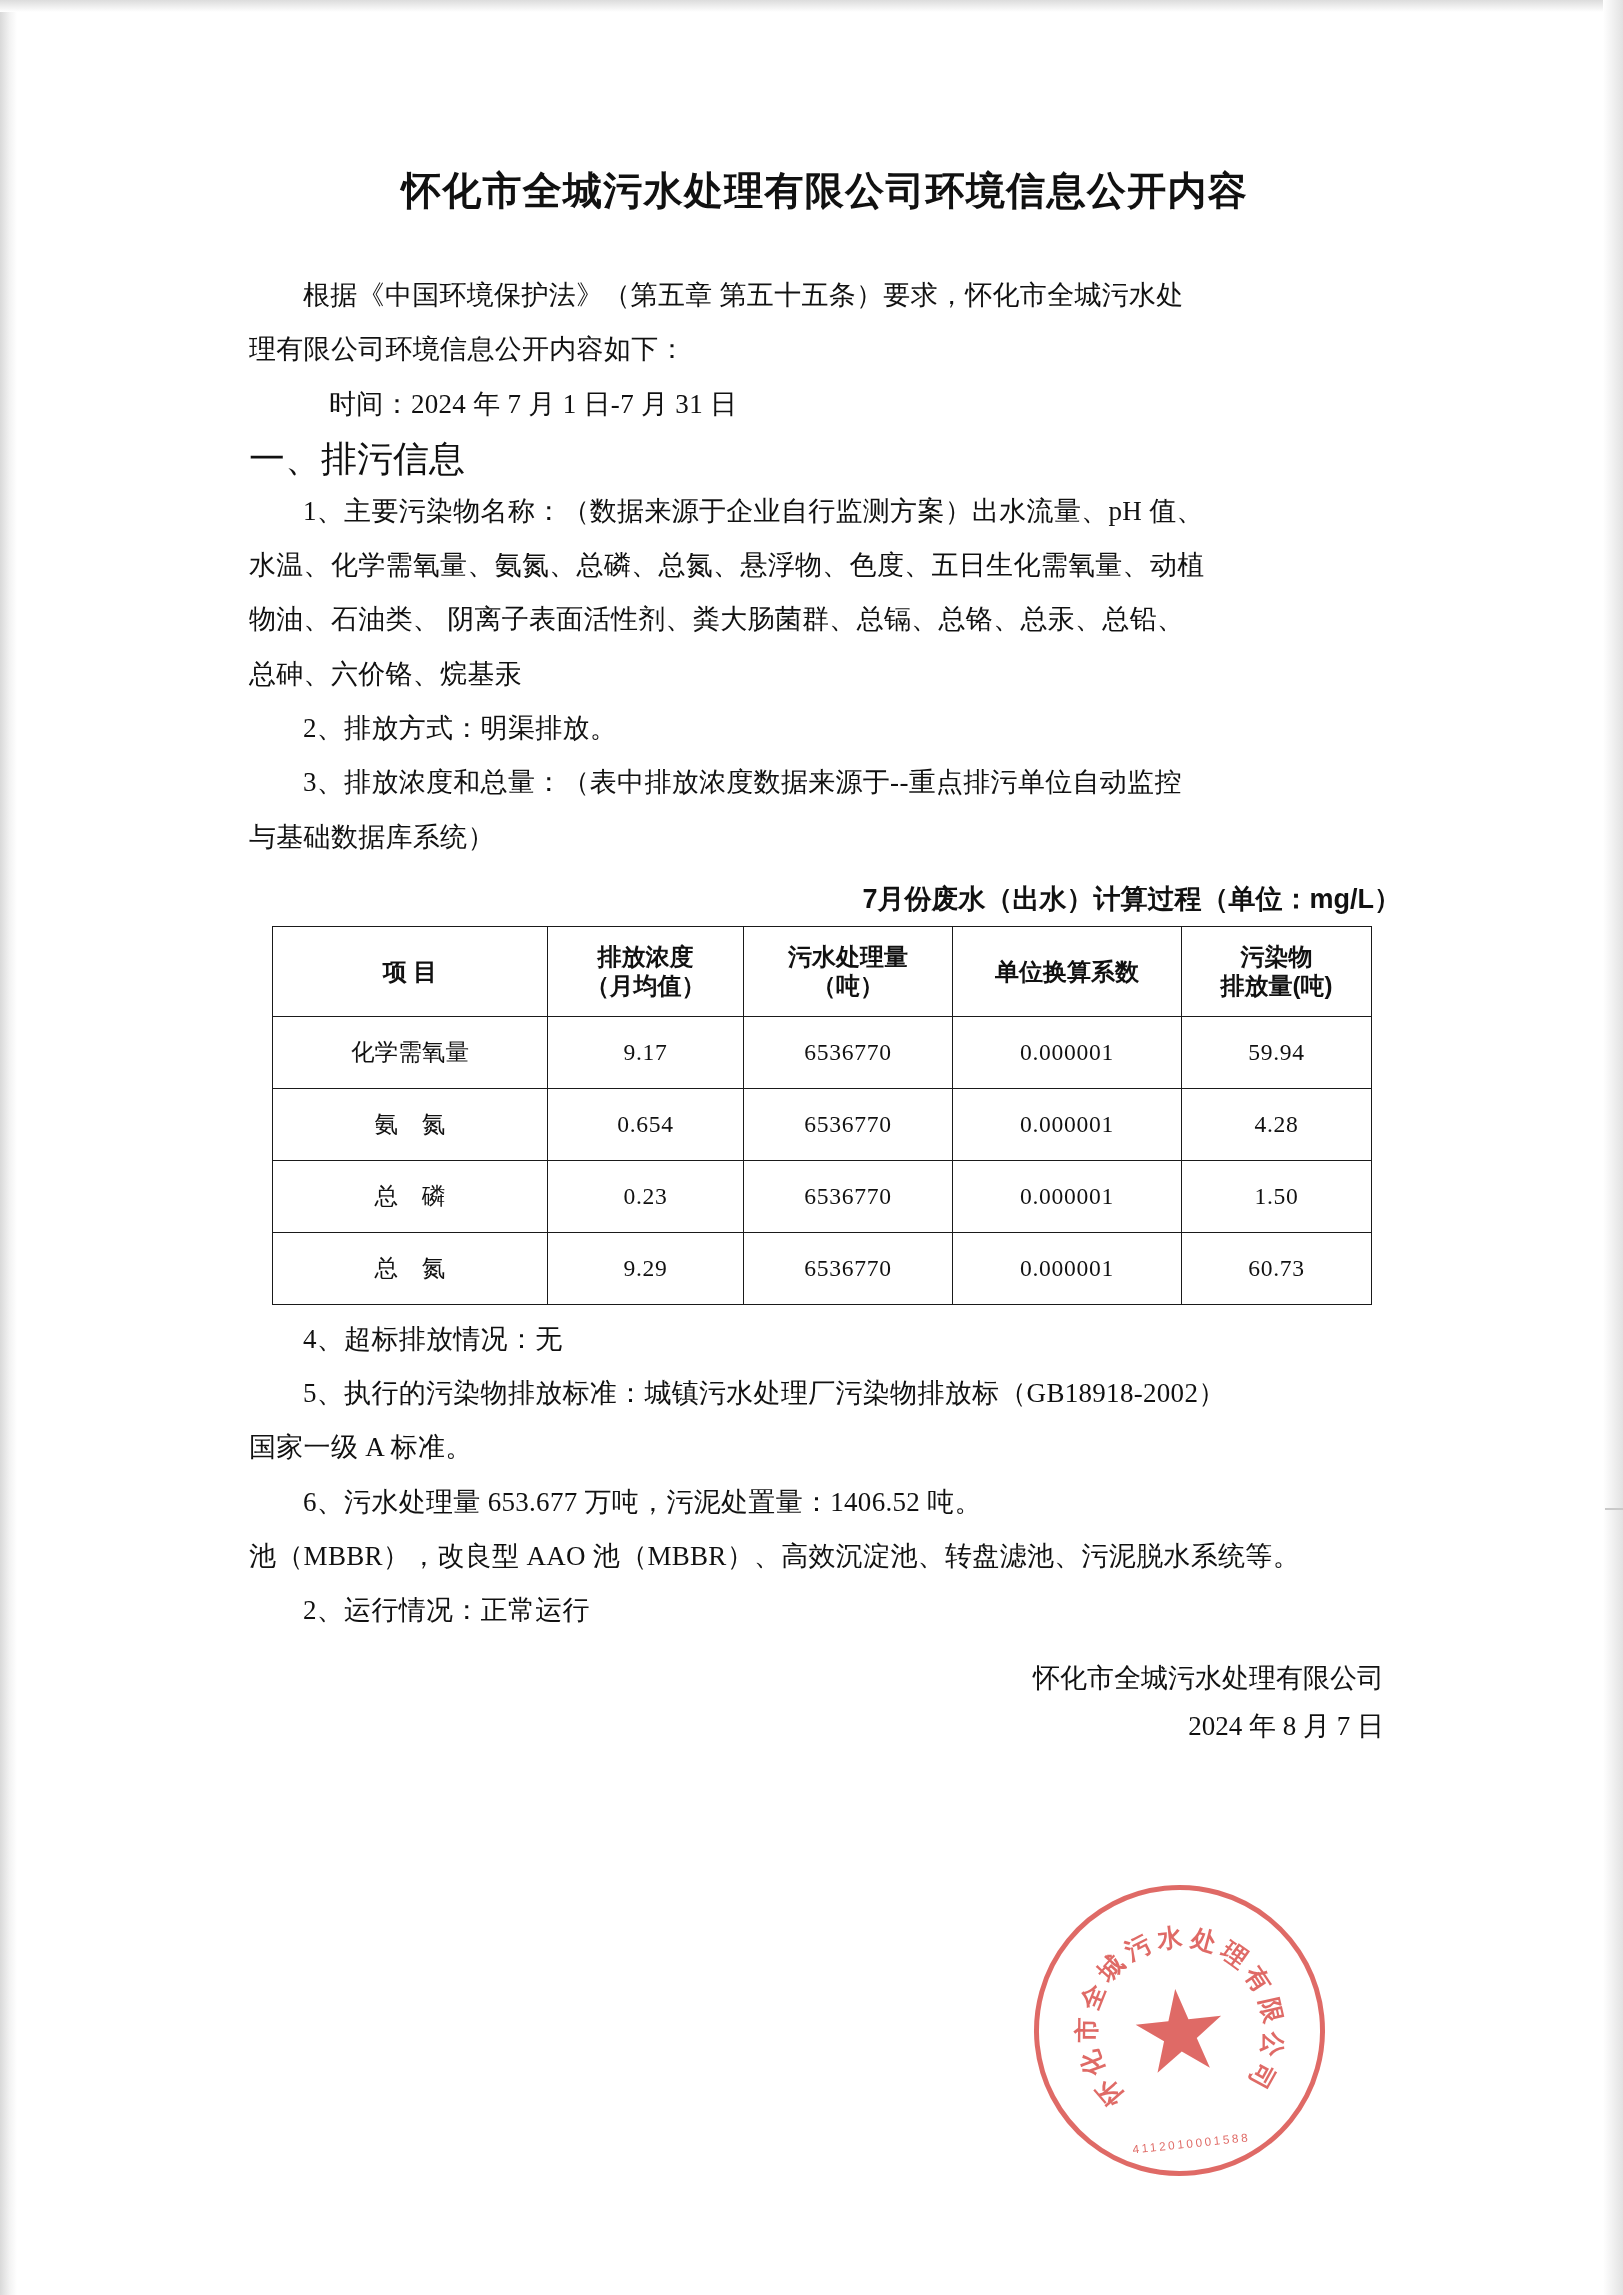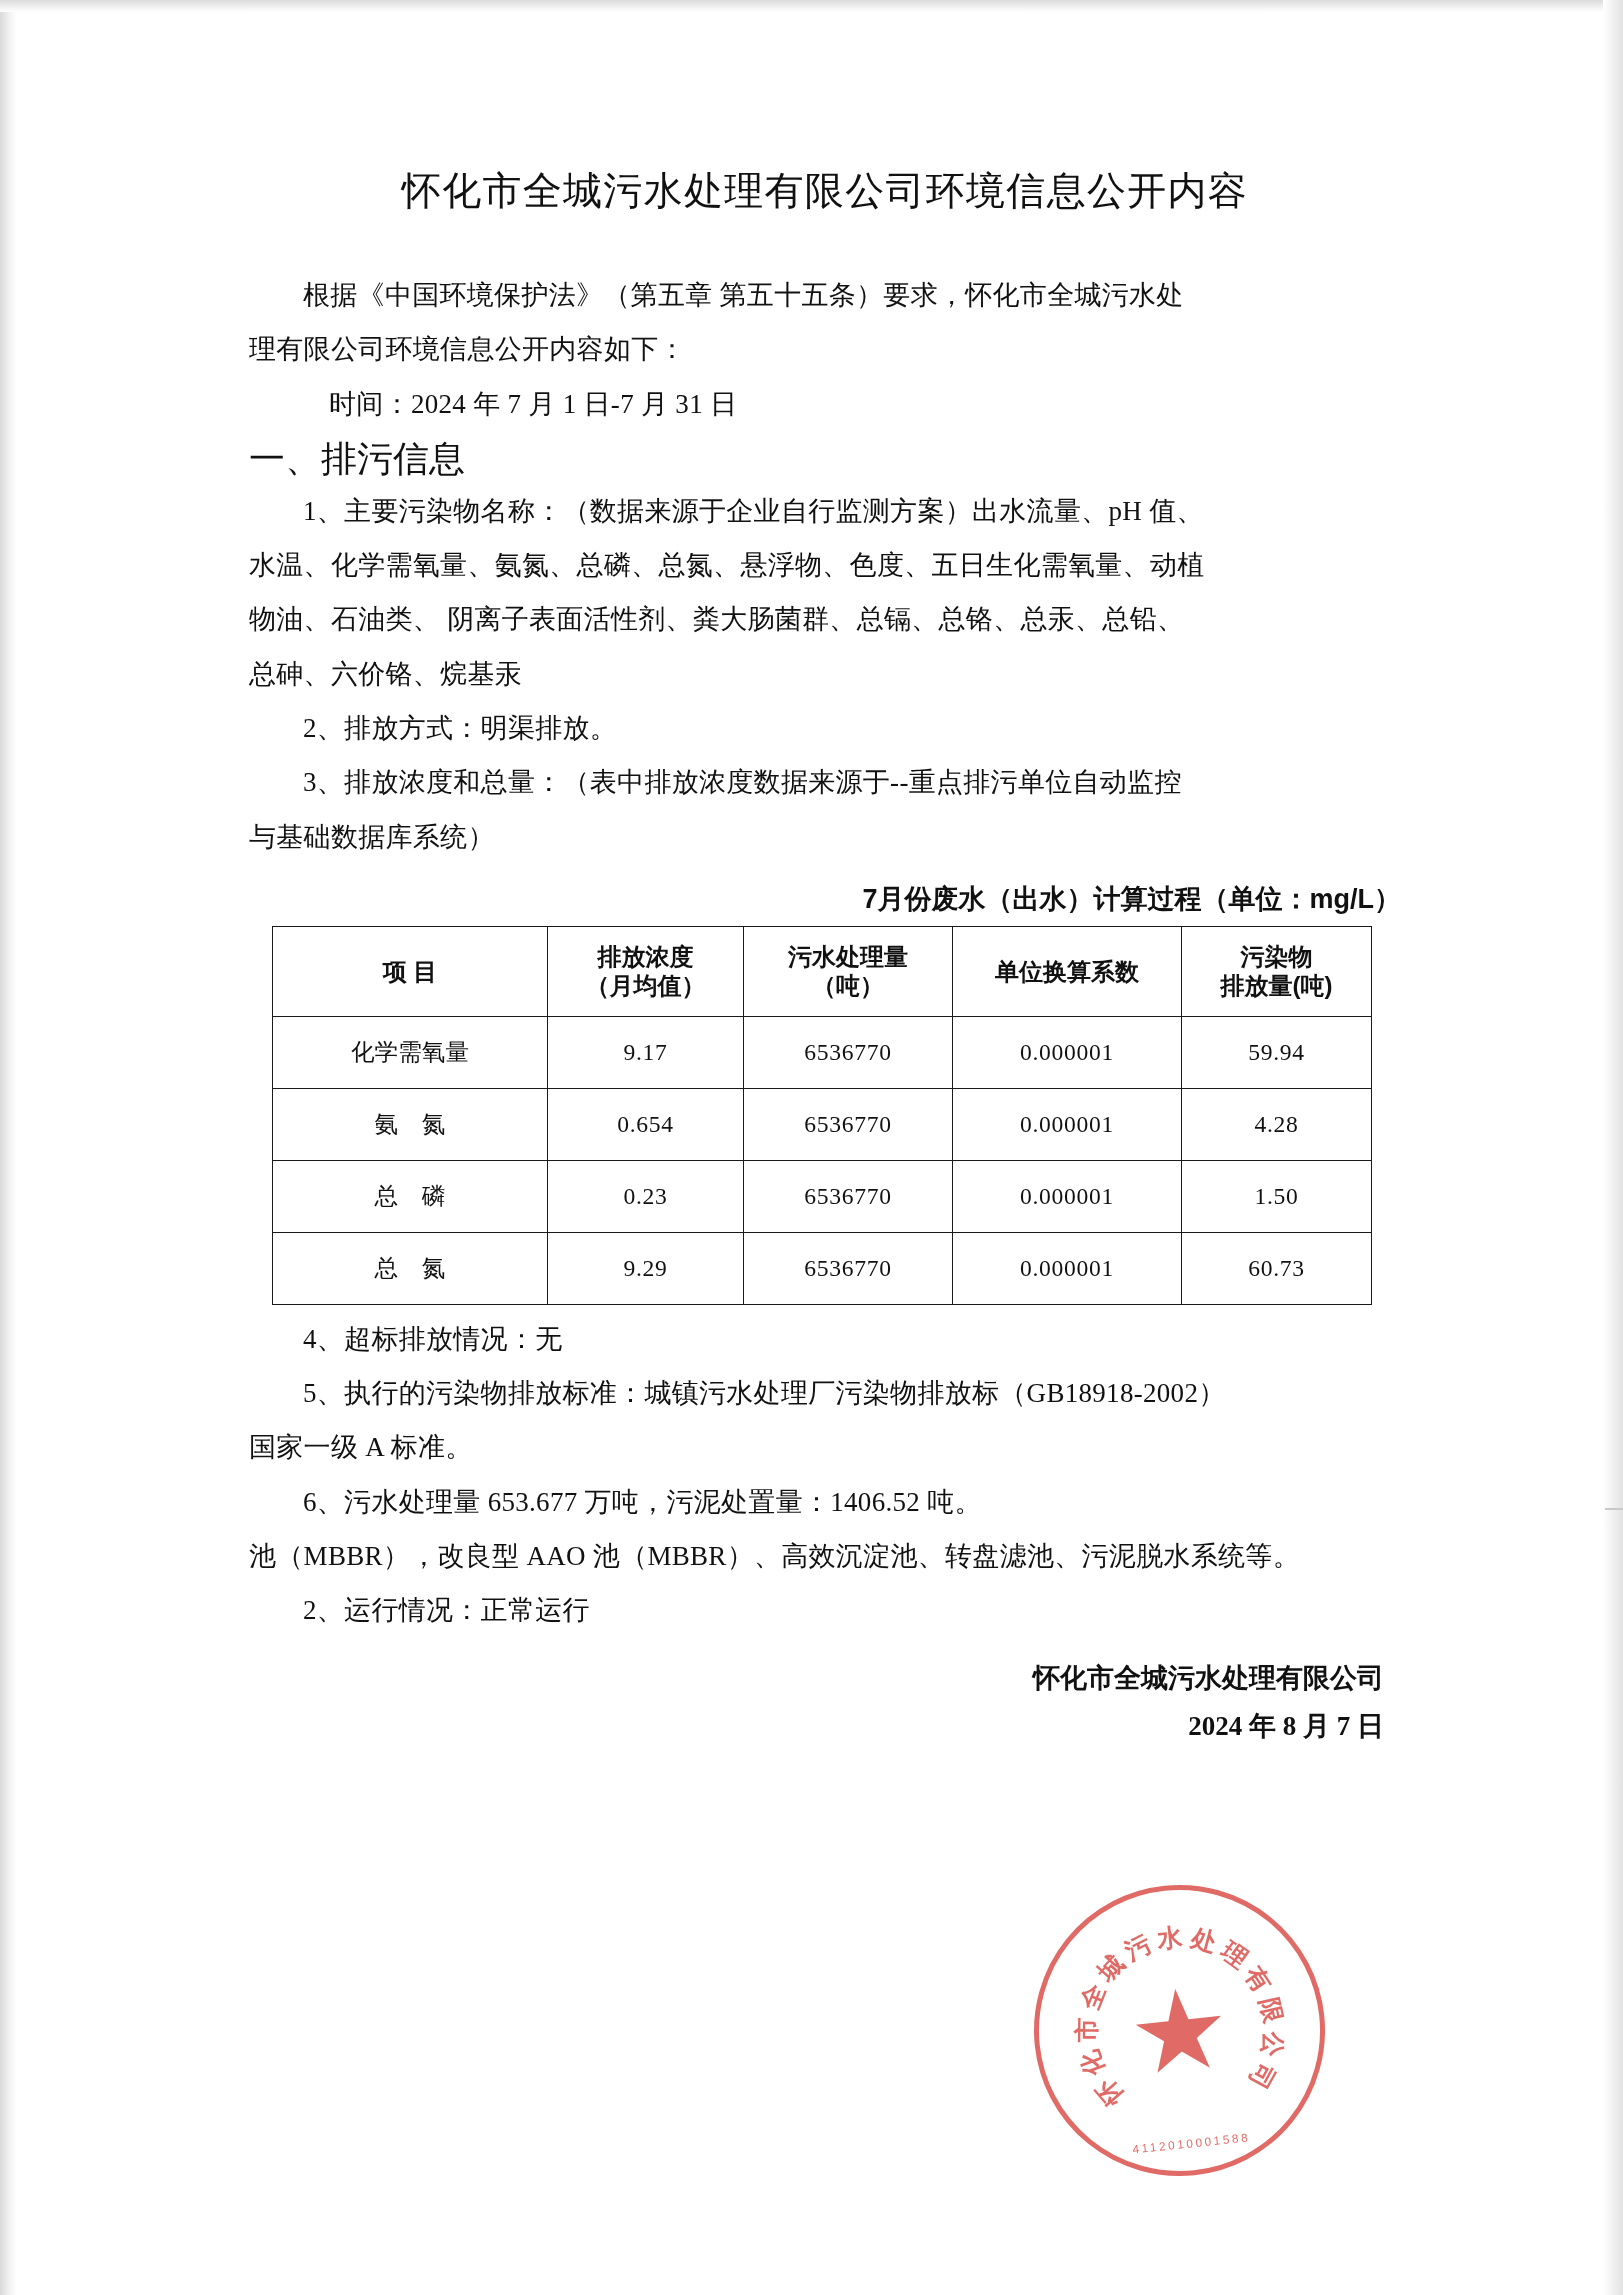--- a/index.html
+++ b/index.html
@@ -46,21 +46,21 @@
     background: #c9c9c9;
   }
   .content {
     position: absolute;
     left: 249px;
     top: 164px;
     width: 1152px;
   }
   h1.doc-title {
     font-size: 39px;
-    font-weight: normal;
+    font-weight: bold;
     text-align: center;
     letter-spacing: 1.3px;
     margin: 0 0 51px 0;
     font-family: "Liberation Sans", "DejaVu Sans", sans-serif;
   }
   p.para {
     font-size: 27px;
     line-height: 53px;
     margin: 0 0 1.3px 0;
     text-align: justify;
@@ -106,21 +106,20 @@
     font-size: 24px;
   }
   td.num {
     font-family: "Liberation Serif", "DejaVu Serif", serif;
     letter-spacing: 0.7px;
   }
   .sign-block {
     margin-top: 17px;
     text-align: right;
     padding-right: 17px;
-    font-weight: bold;
   }
   .sign-line {
     font-size: 27px;
     line-height: 48px;
   }
   
   .seal {
     position: absolute;
     left: 1034px;
     top: 1885px;

